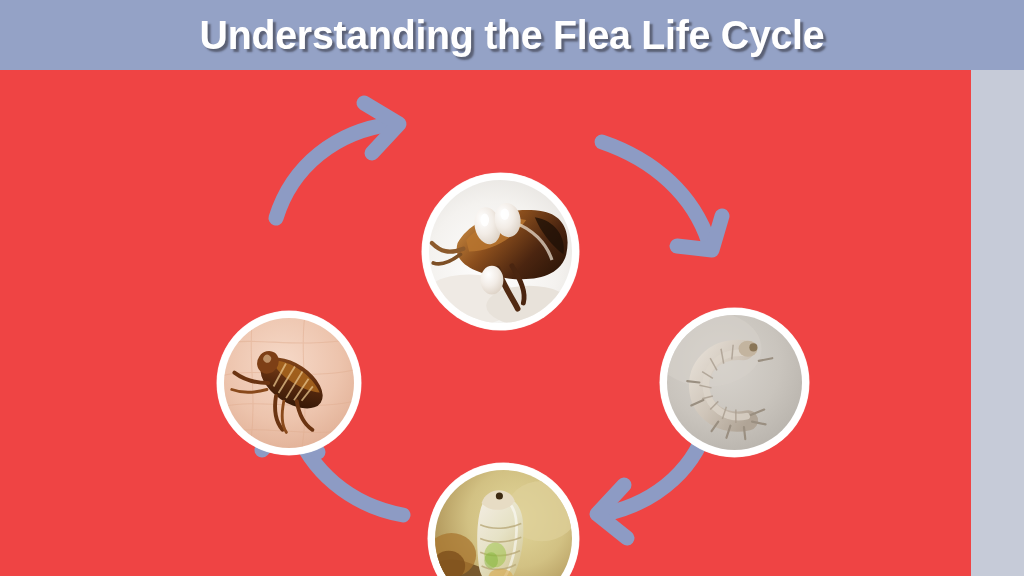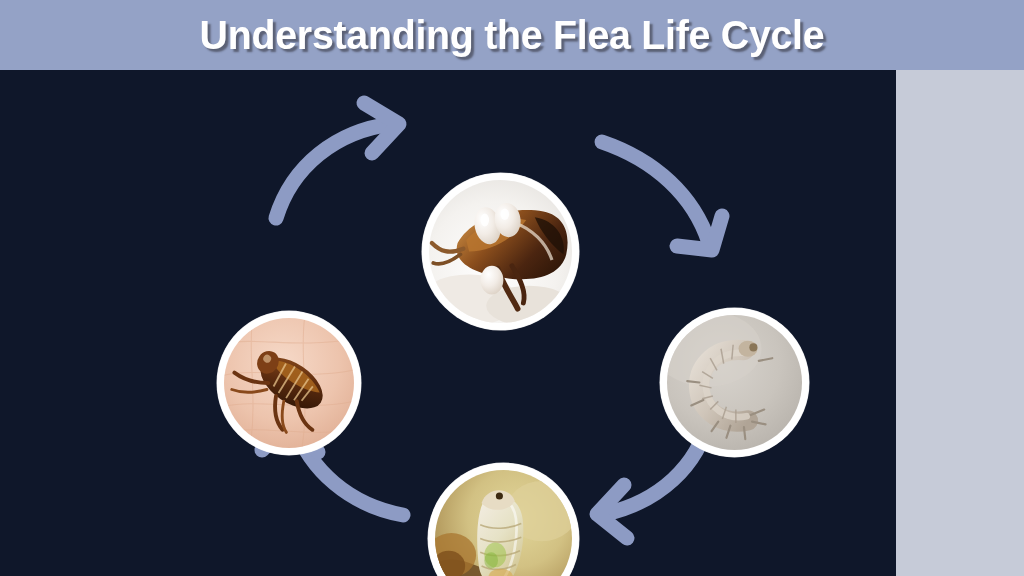--- a/index.html
+++ b/index.html
@@ -8,23 +8,23 @@
   }
   body {
     width: 1024px;
     height: 576px;
     overflow: hidden;
     background: #c6cbd8;
     font-family: "Liberation Sans", sans-serif;
   }
   #stage {
     position: relative;
-    width: 896px;
+    width: 971px;
     height: 576px;
-    background: #0f172a;
+    background: #ef4444;
   }
 
   
   #header-band {
     position: absolute;
     left: 0;
     top: 0;
     width: 1024px;
     height: 70px;
     background: #94a2c6;

